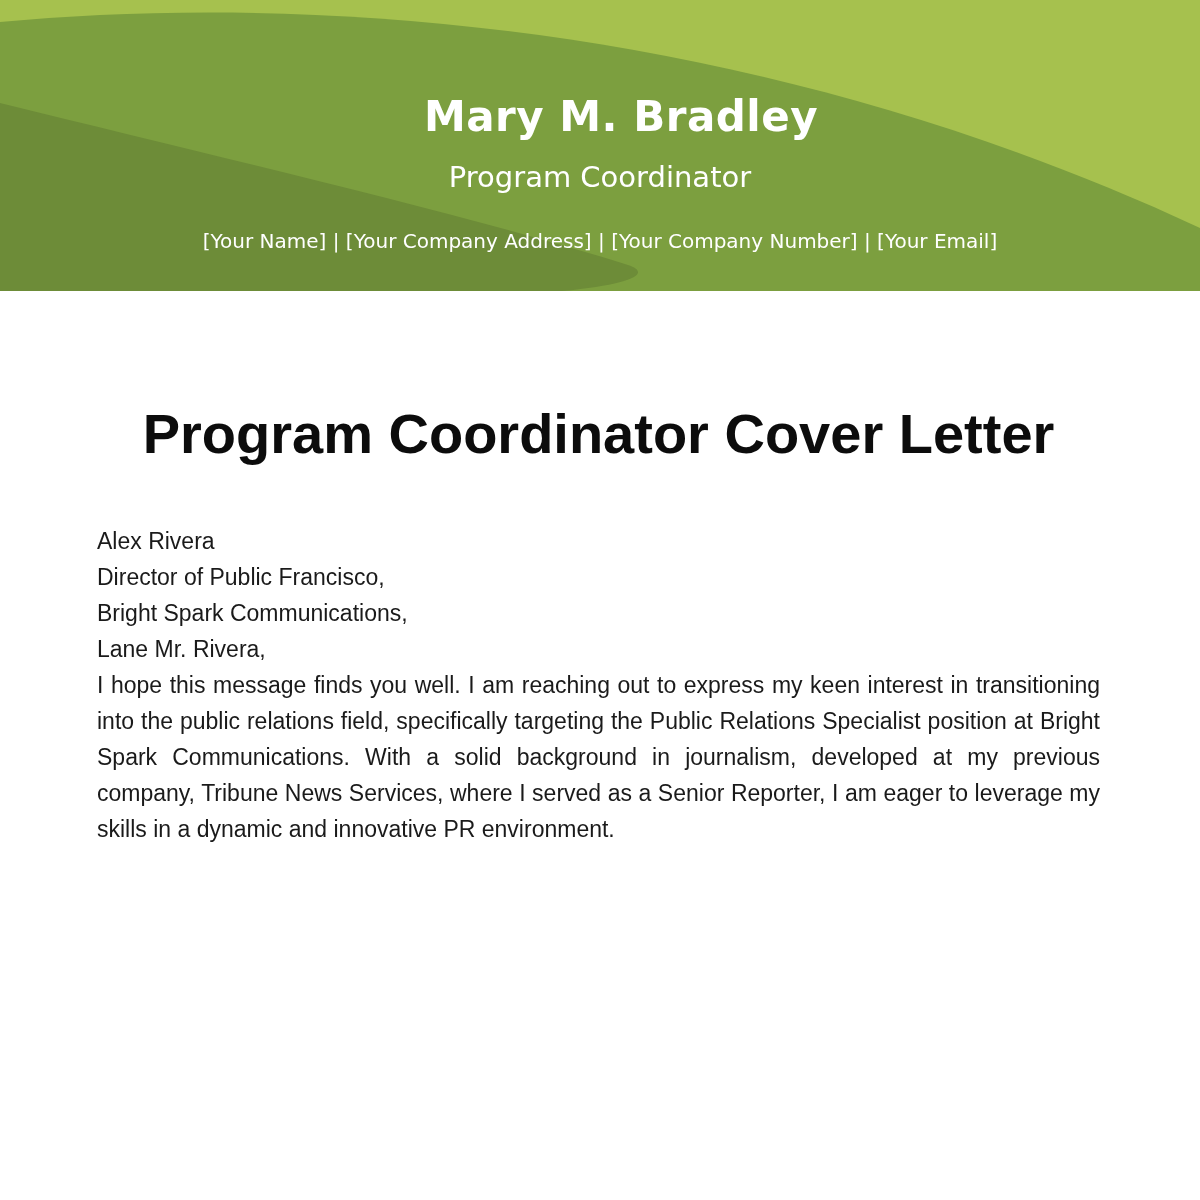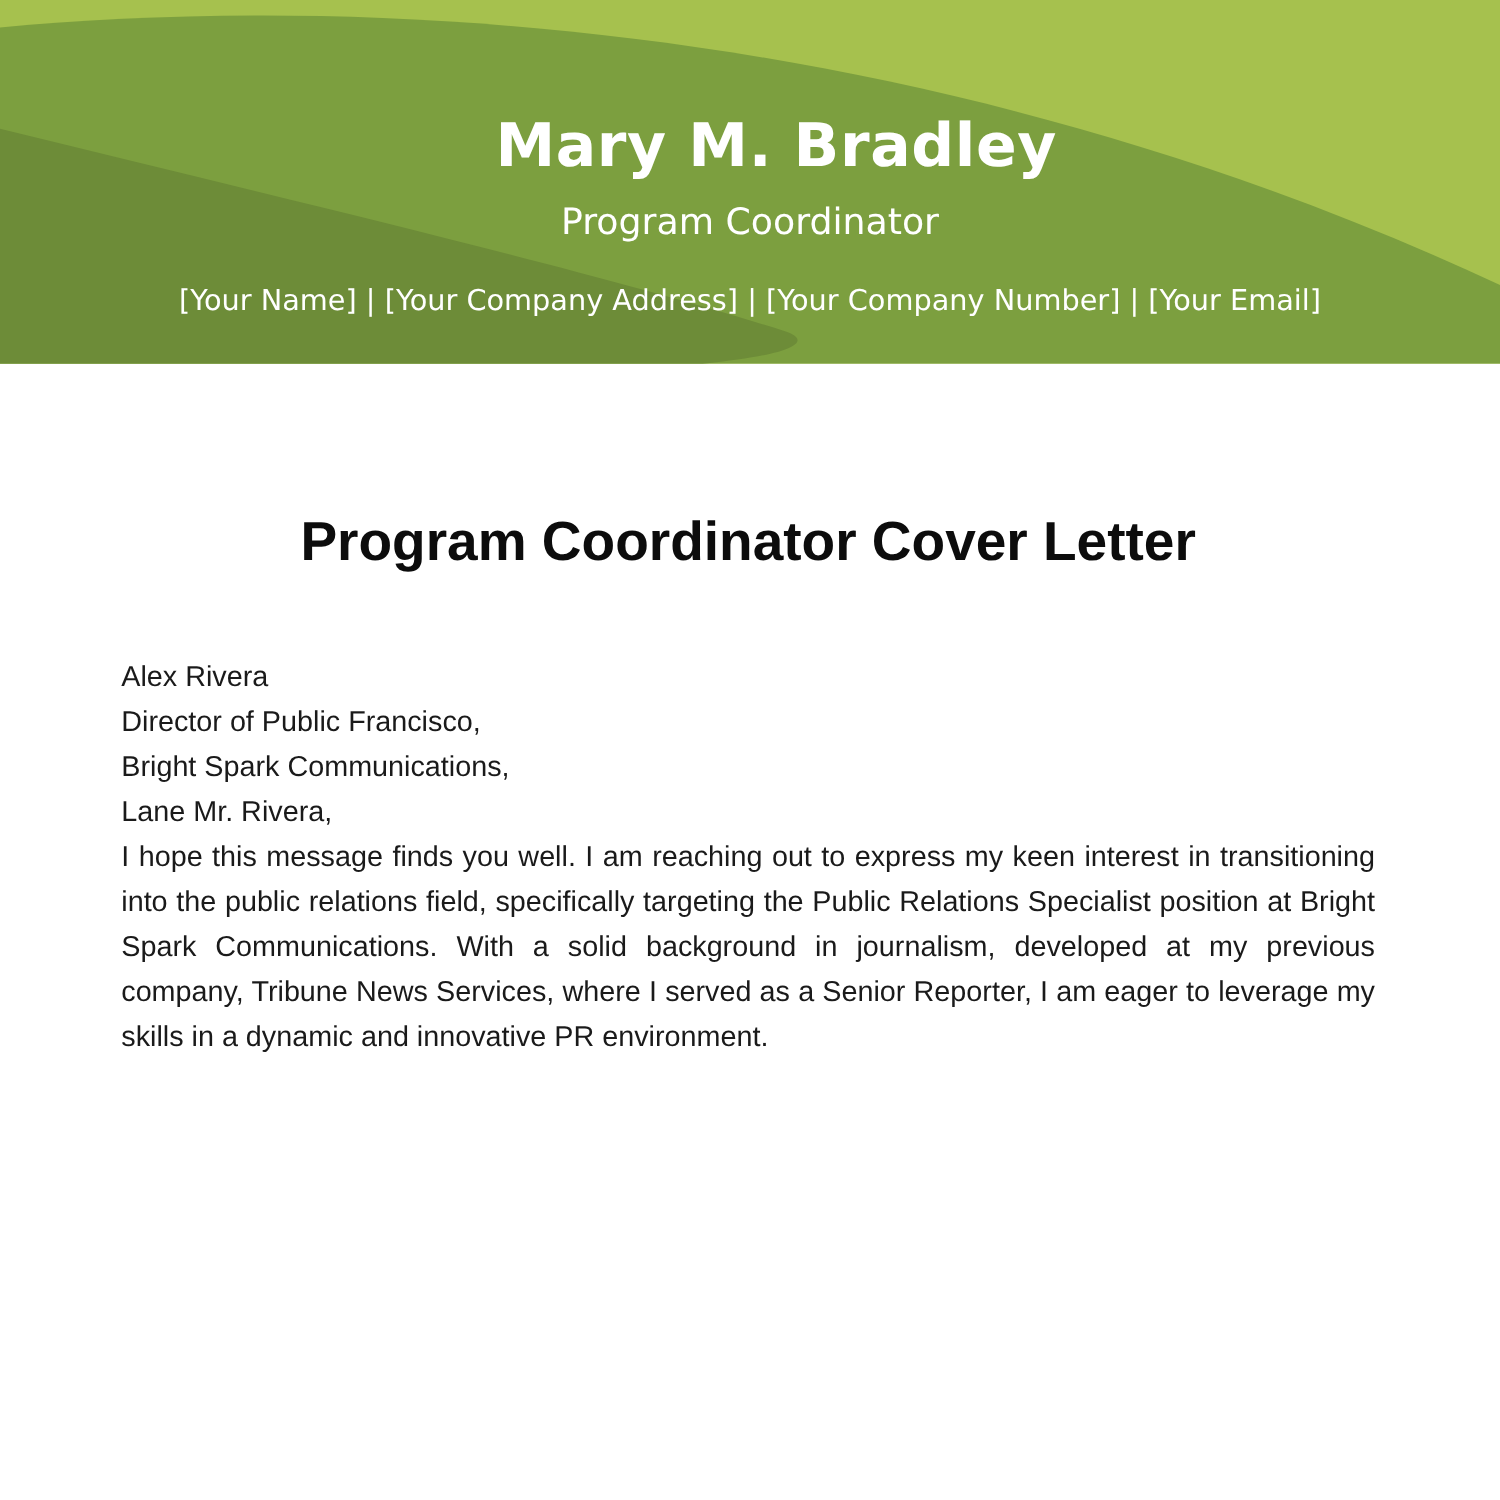--- a/index.html
+++ b/index.html
@@ -30,49 +30,49 @@
   }
   .letterhead-text {
     position: absolute;
     inset: 0;
     text-align: center;
     color: #ffffff;
     font-family: "DejaVu Sans", sans-serif;
   }
   .author-name {
     margin: 86px 0 12px;
-    font-size: 48px;
+    font-size: 42px;
     line-height: 62px;
     font-weight: 700;
     letter-spacing: 0.5px;
     padding-left: 42px;
   }
   .author-role {
     margin: 14px 0 0;
     font-size: 29px;
     line-height: 31px;
     font-weight: 400;
   }
   .contact-line {
     margin: 37px 0 0;
-    font-size: 23px;
+    font-size: 20px;
     line-height: 22px;
     font-weight: 400;
   }
 
   
   .content {
     padding: 0 100px 0 97px;
     color: #1a1a1a;
     font-size: 23px;
     line-height: 36px;
   }
   .letter-title {
     margin: 118px 0 64px;
-    font-size: 44px;
+    font-size: 56px;
     line-height: 50px;
     font-weight: 700;
     text-align: center;
     color: #0c0c0c;
   }
   .content p { margin: 0; }
   .block { margin-top: 36px; }
   .bold { font-weight: 400; }
   .para { text-align: justify; }
 </style>

